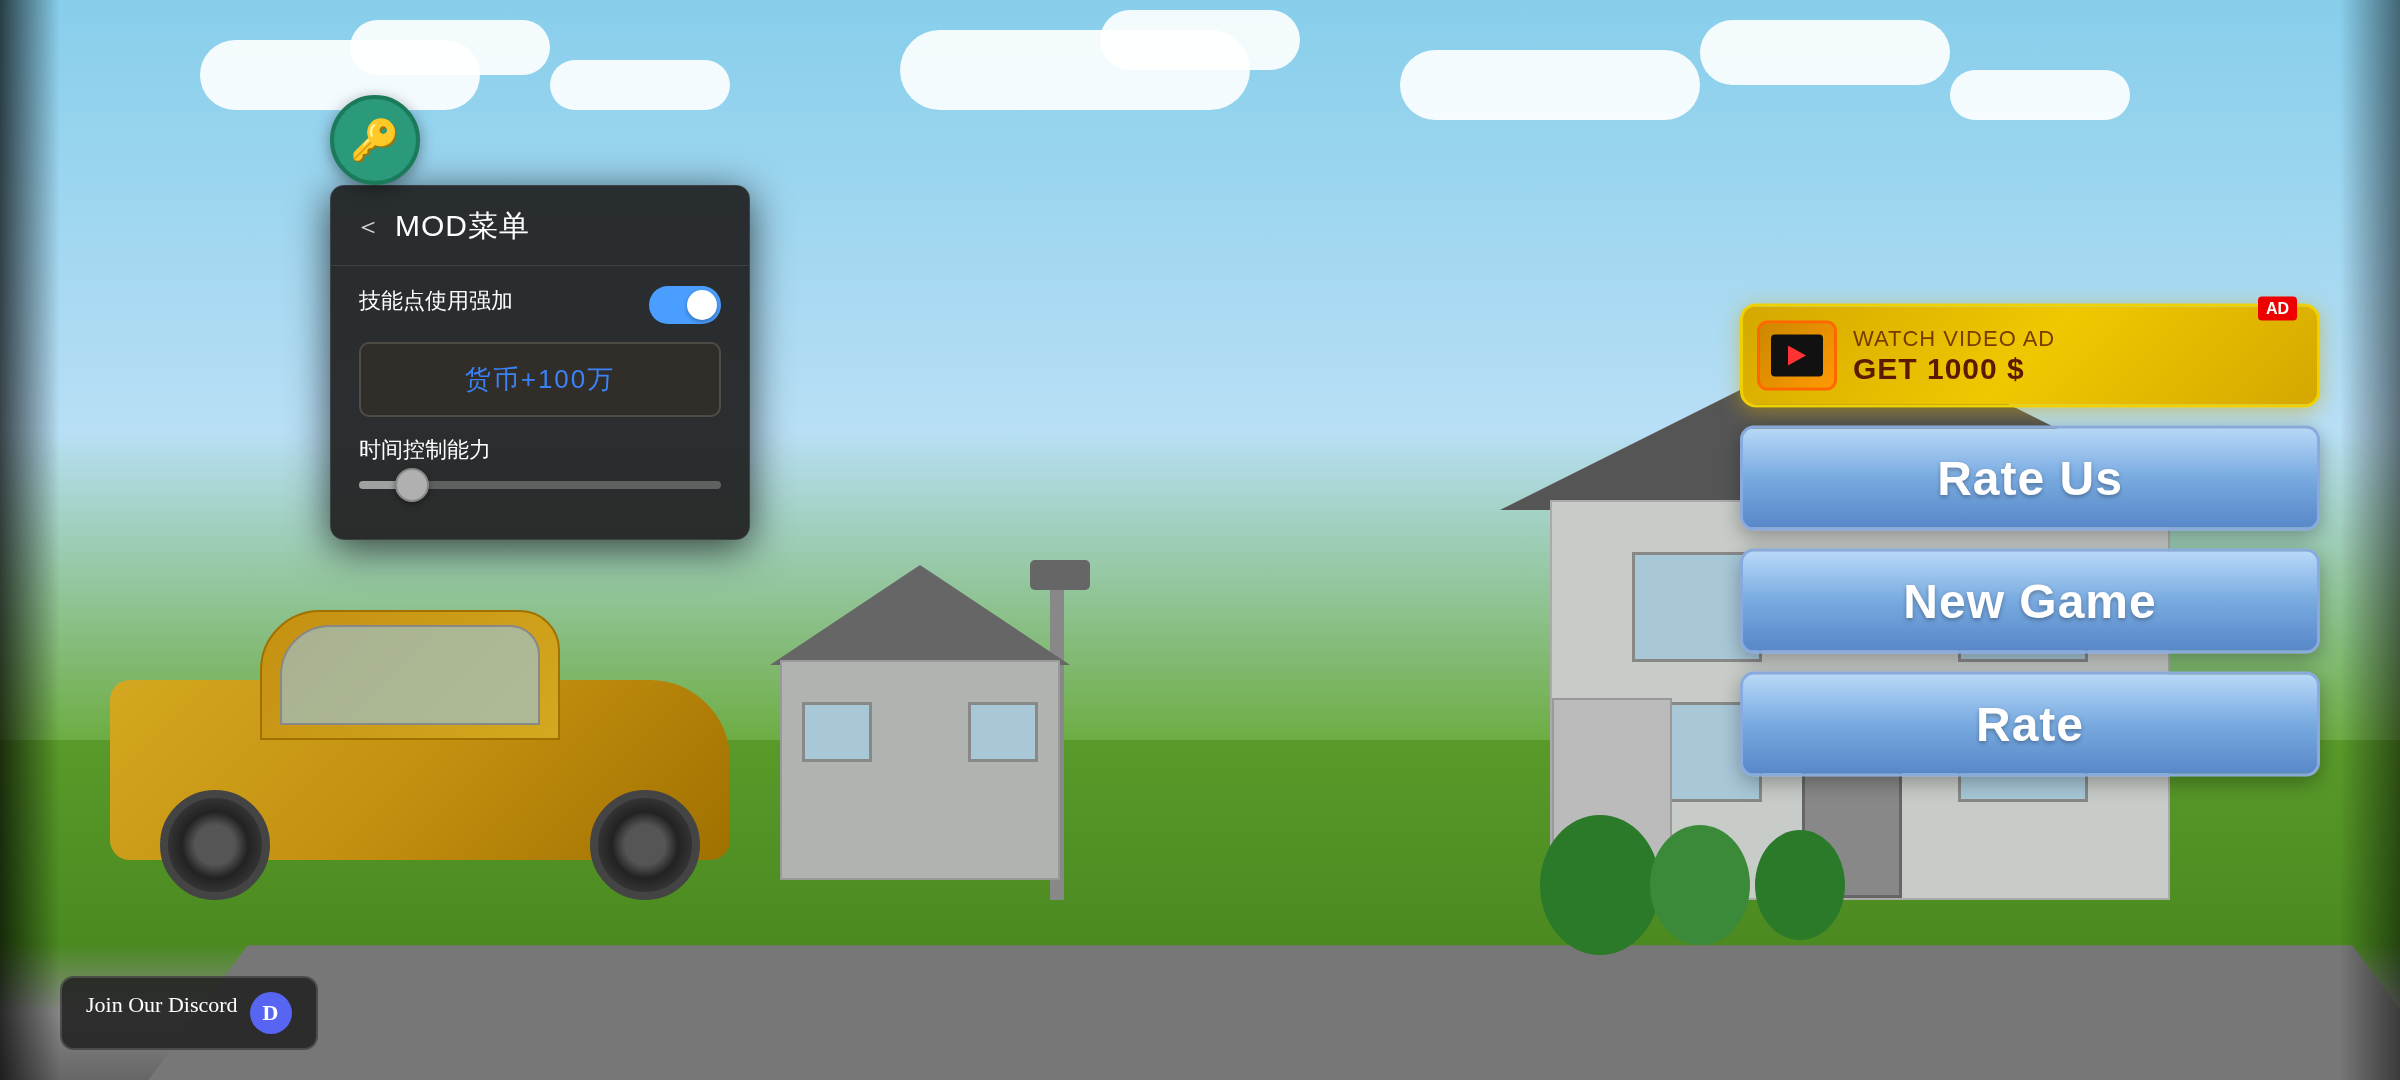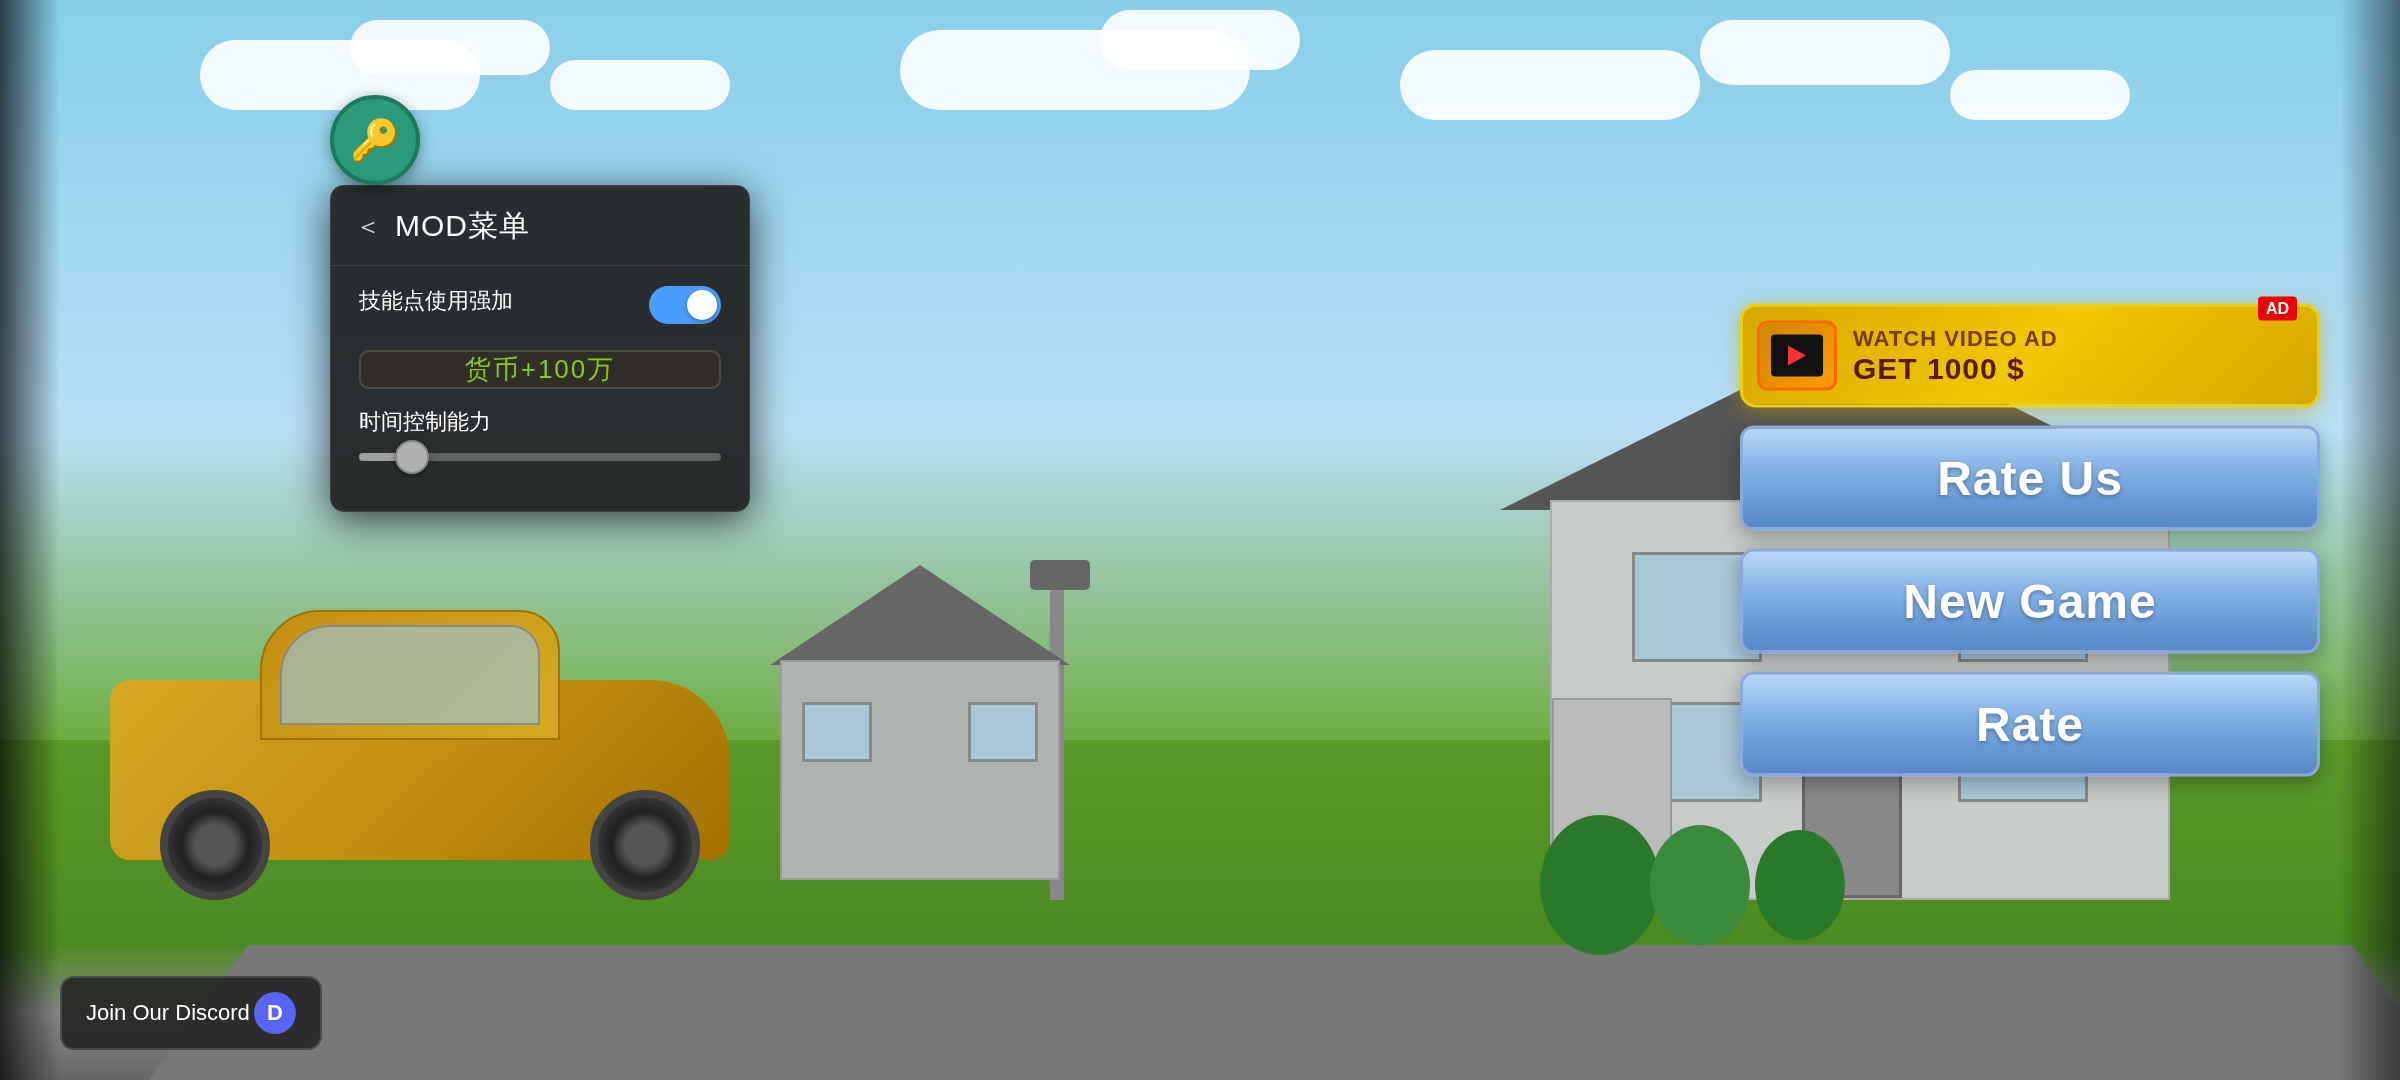--- a/index.html
+++ b/index.html
@@ -303,30 +303,30 @@
       background: white;
       box-shadow: 0 2px 4px rgba(0,0,0,0.3);
       transition: left 0.2s;
     }
 
     .toggle-thumb.on { left: 38px; }
 
     
     .currency-btn {
       width: 100%;
+      padding: 18px;
       background: rgba(50, 45, 40, 0.95);
       border: 2px solid rgba(255,255,255,0.15);
       border-radius: 10px;
-      color: #84cc16;
+      color: #3b82f6;
       font-size: 26px;
       font-weight: 500;
       text-align: center;
       cursor: pointer;
       letter-spacing: 2px;
-      margin-top: 8px;
     }
 
     
     .slider-section {
       display: flex;
       flex-direction: column;
       gap: 10px;
     }
 
     .slider-label {
@@ -457,21 +457,21 @@
       border-left: 18px solid #ff3333;
     }
 
     .ad-text-block {
       display: flex;
       flex-direction: column;
     }
 
     .ad-text-top {
       font-size: 22px;
-      font-weight: 700;
+      font-weight: 400;
       color: #7a3a00;
       letter-spacing: 1px;
     }
 
     .ad-text-bottom {
       font-size: 30px;
       font-weight: 900;
       color: #5a1a00;
       letter-spacing: 1px;
     }
@@ -515,27 +515,28 @@
       color: #fff;
       border: 3px solid #88aadd;
     }
 
     
     #discord-btn {
       position: absolute;
       left: 60px;
       bottom: 30px;
       display: flex;
-      align-items: center;
-      gap: 4px;
+      align-items: flex-start;
+      gap: 12px;
       background: rgba(30,30,30,0.85);
       border-radius: 14px;
       padding: 14px 24px;
       cursor: pointer;
       border: 2px solid rgba(255,255,255,0.15);
+      font-family: Liberation Serif, serif;
     }
 
     .discord-text {
       color: #fff;
       font-size: 22px;
       font-weight: 500;
     }
 
     .discord-logo {
       width: 42px;

